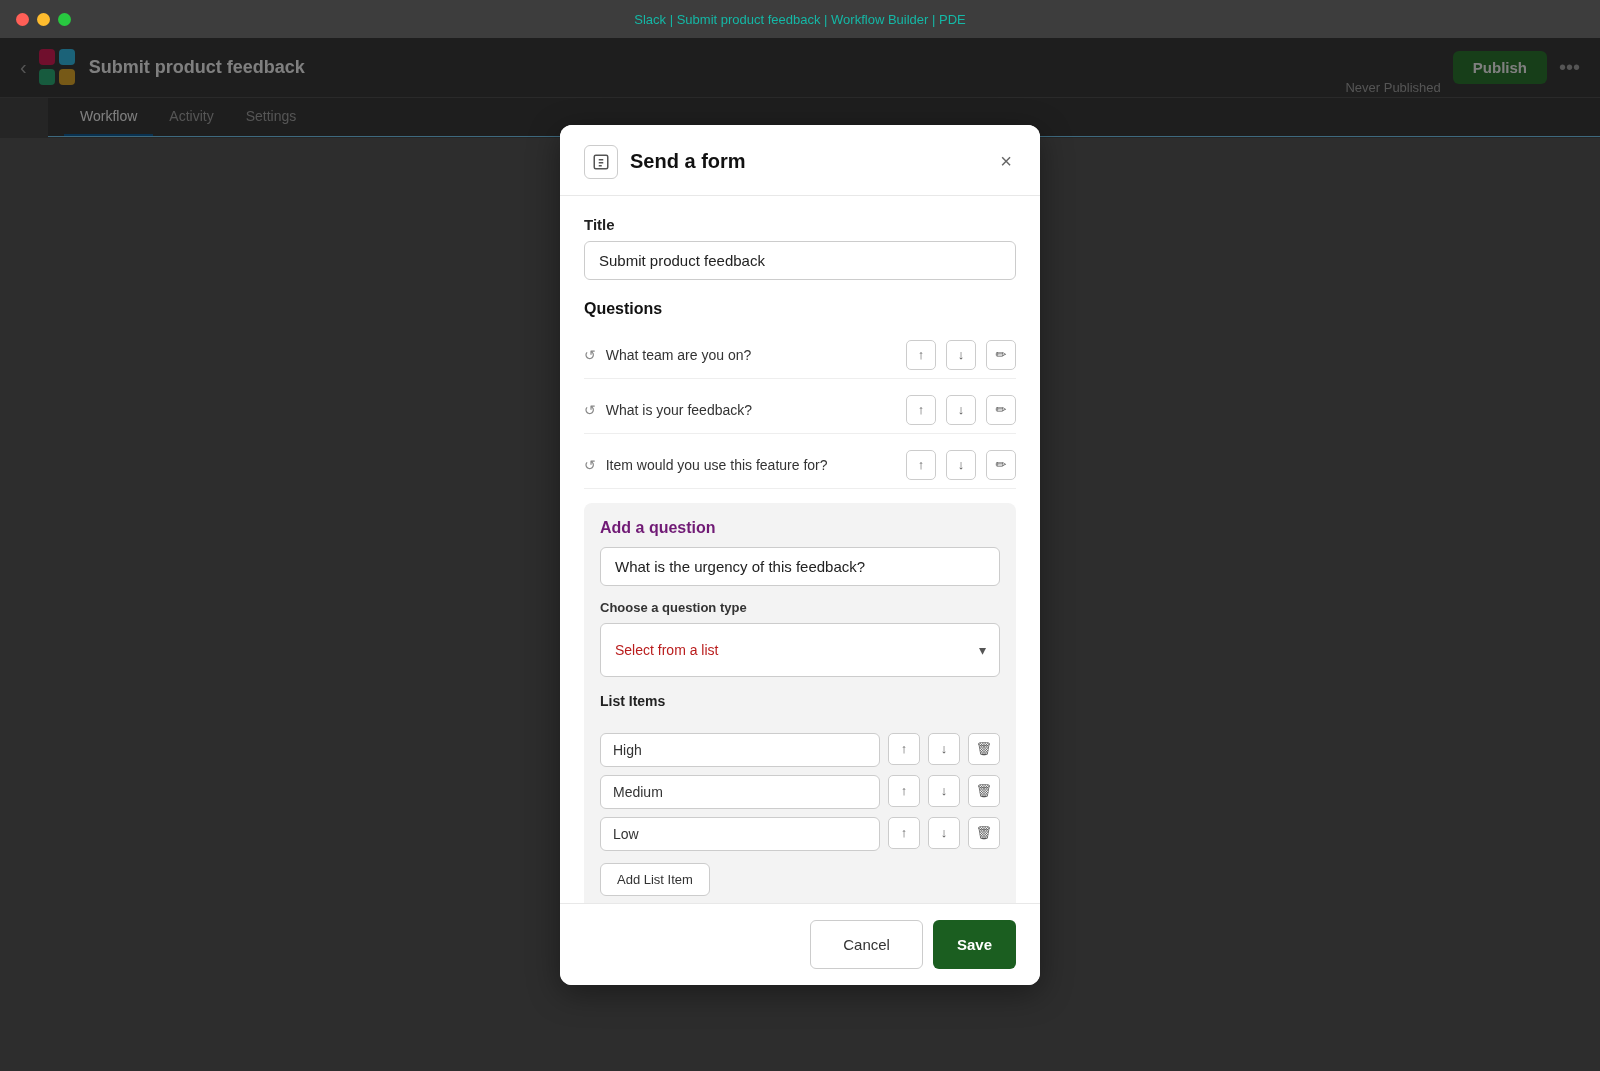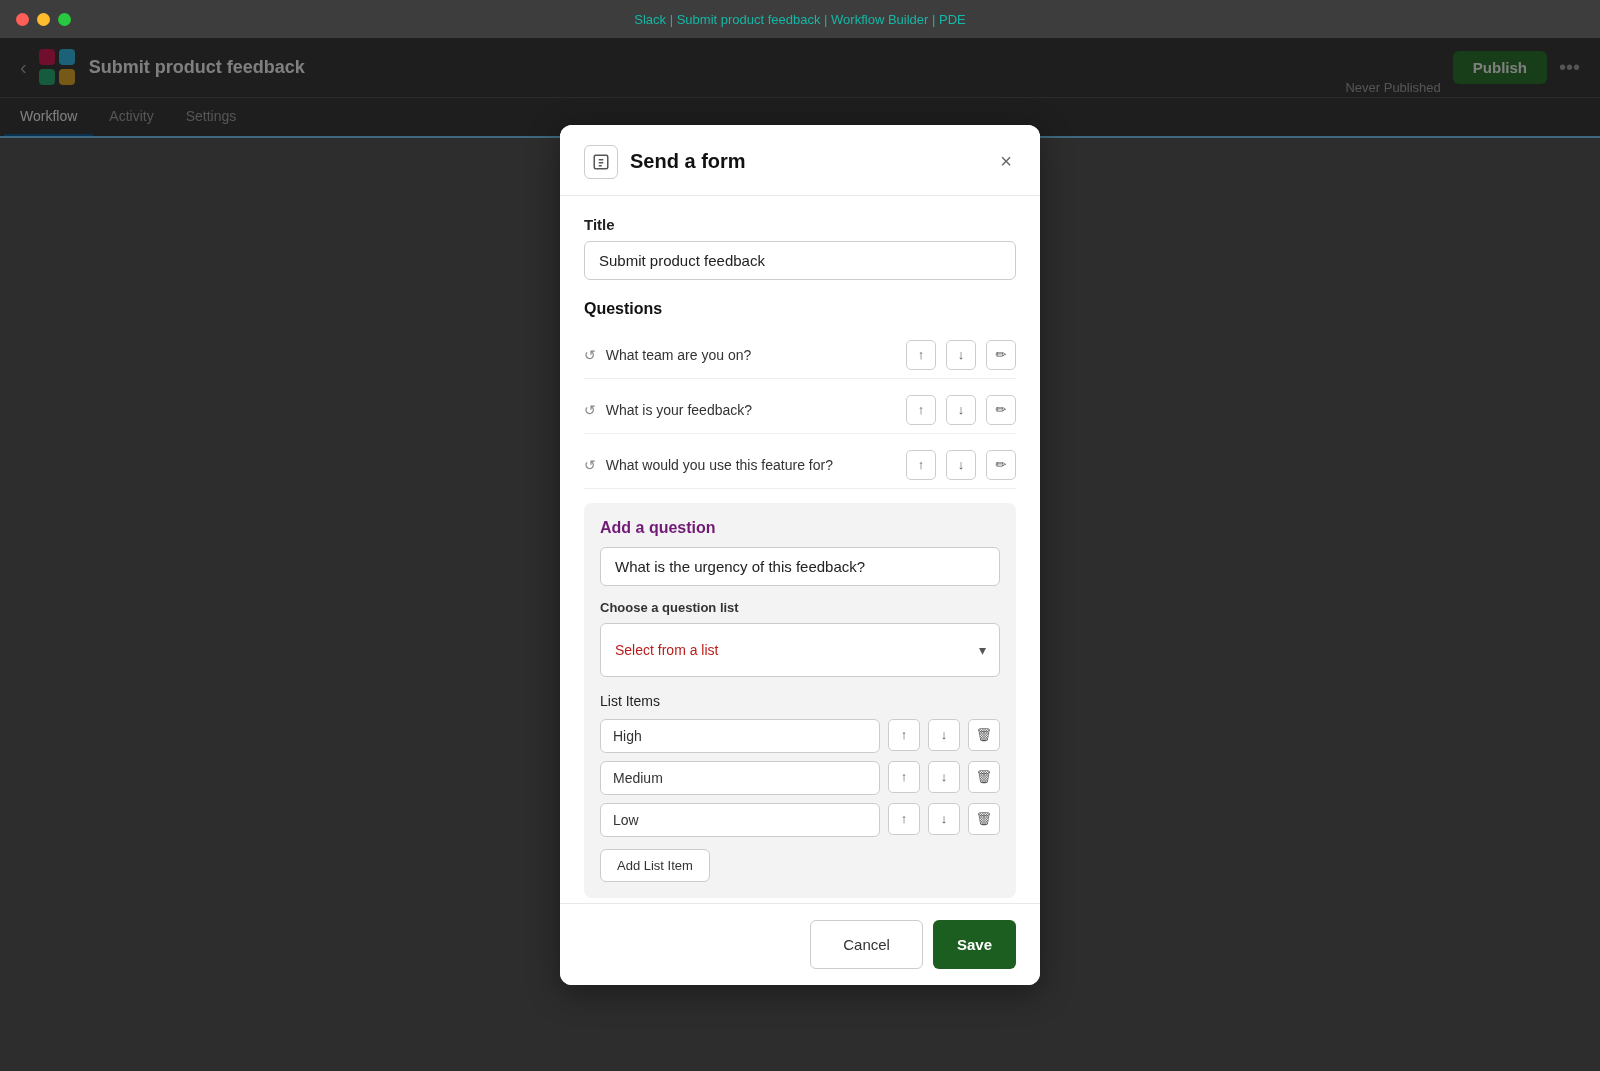--- a/index.html
+++ b/index.html
@@ -111,22 +111,23 @@
       font-size: 20px;
       cursor: pointer;
       background: none;
       border: none;
     }
 
     
     .tab-bar {
       background: #3c3c3c;
       display: flex;
-      padding: 0 4px;
-      border-bottom: 4px solid #7dd3fc;
+      padding: 0 16px;
+      border-bottom: 1px solid #7dd3fc;
+      margin-left: 48px;
     }
     .tab {
       padding: 10px 16px;
       color: #aaa;
       font-size: 14px;
       cursor: pointer;
       border-bottom: 2px solid transparent;
     }
     .tab.active {
       color: #fff;
@@ -349,24 +350,24 @@
       right: 14px;
       top: 50%;
       transform: translateY(-50%);
       pointer-events: none;
       color: #555;
       font-size: 14px;
     }
 
     .list-items-label {
       font-size: 14px;
-      font-weight: 400;
+      font-weight: 700;
       color: #222;
       margin-top: 16px;
-      margin-bottom: 10px;
+      margin-bottom: 24px;
     }
 
     .list-items-container {
       display: flex;
       flex-direction: column;
       gap: 8px;
       margin-bottom: 12px;
     }
 
     .list-item-row {
@@ -528,33 +529,33 @@
           <div class="question-item">
             <span class="question-repeat-icon">↺</span>
             <span class="question-text">What is your feedback?</span>
             <button class="q-btn">↑</button>
             <button class="q-btn">↓</button>
             <button class="q-btn">✏</button>
           </div>
 
           <div class="question-item">
             <span class="question-repeat-icon">↺</span>
-            <span class="question-text">What would you use this feature for?</span>
+            <span class="question-text">Item would you use this feature for?</span>
             <button class="q-btn">↑</button>
             <button class="q-btn">↓</button>
             <button class="q-btn">✏</button>
           </div>
 
         </div>
 
         <div class="add-question-box">
           <div class="add-q-label">Add a question</div>
           <input type="text" class="text-input" value="What is the urgency of this feedback?" style="">
 
-          <div class="choose-type-label">Choose a question list</div>
+          <div class="choose-type-label">Choose a question type</div>
           <div class="select-wrapper">
             <select class="select-dropdown">
               <option>Select from a list</option>
               <option>Short answer</option>
               <option>Long answer</option>
               <option>Date</option>
               <option>Time</option>
             </select>
           </div>
 

